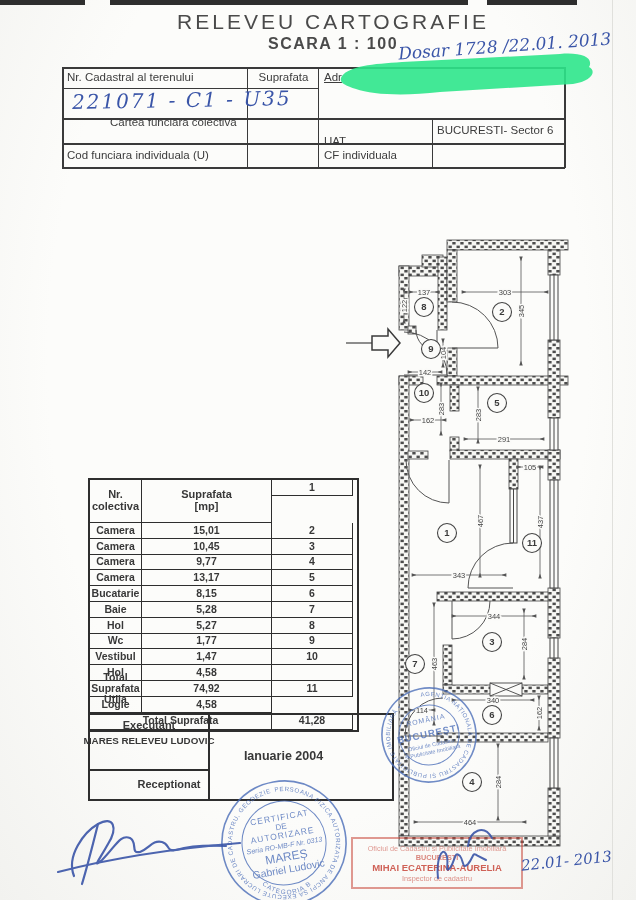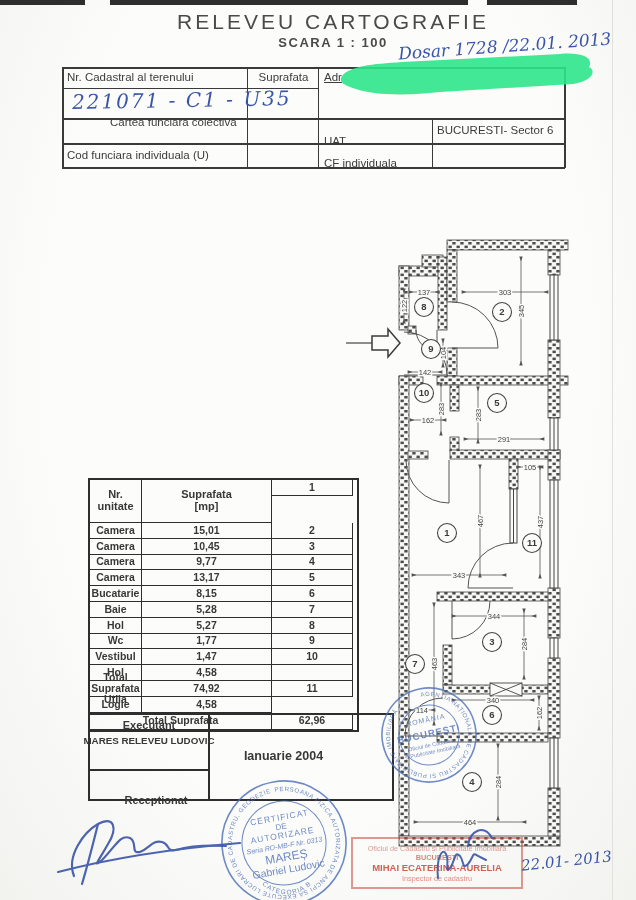--- a/index.html
+++ b/index.html
@@ -4,21 +4,21 @@
 <style>
   html,body{margin:0;padding:0;}
   .page{position:relative;width:636px;height:900px;overflow:hidden;
     background:radial-gradient(ellipse at 50% 40%, #fcfcfa 60%, #f2f2ef 100%);
     font-family:"Liberation Sans", sans-serif;color:#3c3c3c;}
   .abs{position:absolute;}
   .scanmark{background:#2e2e2e;height:5px;top:0;}
   .foldline{width:1px;background:#e0e0dc;top:0;height:900px;left:612px;}
   
   .title{left:30px;top:10px;width:606px;text-align:center;font-size:21px;letter-spacing:3px;color:#4a4a4a;z-index:2;}
-  .subtitle{left:30px;top:35px;width:606px;text-align:center;font-size:13px;font-weight:bold;letter-spacing:1.5px;color:#4a4a4a;z-index:2;}
+  .subtitle{left:30px;top:35px;width:606px;text-align:center;font-size:16px;font-weight:bold;letter-spacing:1.5px;color:#4a4a4a;z-index:2;}
   
   .hand{font-family:"DejaVu Serif", serif;font-style:italic;color:#3a55a8;z-index:4;white-space:nowrap;}
   .hand-dosar{left:398px;top:36px;font-size:17px;transform:rotate(-4deg);}
   .hand-cad{left:72px;top:88px;font-size:20px;letter-spacing:2px;transform:rotate(-1deg);}
   .hand-date{left:521px;top:852px;font-size:15px;transform:rotate(-6deg);}
   
   .itline{background:#3a3a3a;z-index:2;}
   .itxt{font-size:11.5px;z-index:2;}
   .bold{font-weight:normal;}
   
@@ -64,43 +64,43 @@
   <div class="abs itline" style="left:432px;top:118px;width:1.4px;height:50px;"></div>
   <div class="abs itline" style="left:564px;top:67px;width:1.8px;height:101px;"></div>
 
   <div class="abs itxt" style="left:67px;top:71px;">Nr. Cadastral al terenului</div>
   <div class="abs itxt" style="left:250px;top:71px;width:67px;text-align:center;">Suprafata</div>
   <div class="abs itxt" style="left:324px;top:71px;text-decoration:underline;">Adr</div>
   <div class="abs itxt" style="left:62px;top:116px;width:185px;text-align:left;margin-left:48px;">Cartea funciara colectiva</div>
   <div class="abs itxt" style="left:324px;top:135px;">UAT</div>
   <div class="abs itxt bold" style="left:437px;top:124px;">BUCURESTI- Sector 6</div>
   <div class="abs itxt" style="left:67px;top:149px;">Cod funciara individuala (U)</div>
-  <div class="abs itxt" style="left:324px;top:157px;">CF individuala</div>
+  <div class="abs itxt" style="left:324px;top:149px;">CF individuala</div>
 
   <div class="abs hand hand-dosar">Dosar 1728 /22.01. 2013</div>
   <div class="abs hand hand-cad">221071 - C1 - U35</div>
   <div class="abs hand hand-date">22.01- 2013</div>
 
   <div class="abs rtable">
     <div class="rcell rhead">Nr.
-unitate</div>
+colectiva</div>
     <div class="rcell rhead">Suprafata
 [mp]</div>
 
     <div style="display:contents" id="rooms-body"><div class="rcell">1</div><div class="rcell">Camera</div><div class="rcell">15,01</div><div class="rcell">2</div><div class="rcell">Camera</div><div class="rcell">10,45</div><div class="rcell">3</div><div class="rcell">Camera</div><div class="rcell">9,77</div><div class="rcell">4</div><div class="rcell">Camera</div><div class="rcell">13,17</div><div class="rcell">5</div><div class="rcell">Bucatarie</div><div class="rcell">8,15</div><div class="rcell">6</div><div class="rcell">Baie</div><div class="rcell">5,28</div><div class="rcell">7</div><div class="rcell">Hol</div><div class="rcell">5,27</div><div class="rcell">8</div><div class="rcell">Wc</div><div class="rcell">1,77</div><div class="rcell">9</div><div class="rcell">Vestibul</div><div class="rcell">1,47</div><div class="rcell">10</div><div class="rcell">Hol</div><div class="rcell">4,58</div><div class="rcell"></div><div class="rcell">Total Suprafata Utila</div><div class="rcell">74,92</div><div class="rcell">11</div><div class="rcell">Logie</div><div class="rcell">4,58</div></div>
     <div class="rcell span2" style="height:16px;text-align:right;">Total Suprafata</div>
-    <div class="rcell" style="height:16px;">62,96</div>
+    <div class="rcell" style="height:16px;">41,28</div>
   </div>
 
   <div class="abs ftable">
     <div class="abs fvline"></div>
     <div class="abs fhline"></div>
     <div class="abs ftxt" style="left:0;top:4px;width:118px;font-size:11px;">Executant</div>
     <div class="abs ftxt" style="left:-15px;top:20px;width:148px;font-size:9.8px;">MARES RELEVEU LUDOVIC</div>
-    <div class="abs ftxt" style="left:3px;top:63px;width:126px;font-size:11px;margin-top:16px;">Receptionat</div>
+    <div class="abs ftxt" style="left:16px;top:63px;width:126px;font-size:11px;">Receptionat</div>
     <div class="abs ftxt" style="left:118px;top:34px;width:151px;font-size:12.5px;">Ianuarie 2004</div>
   </div>
 
   <svg id="plan-svg" style="left:340px;top:230px;z-index:1;" width="260" height="630" viewBox="340 230 260 630">
     <defs>
       <pattern id="brick" width="8" height="7" patternUnits="userSpaceOnUse">
         <rect width="8" height="7" fill="#f7f7f4"></rect>
         <rect x="0.5" y="0.6" width="3.3" height="2.5" fill="#4c4c4c"></rect>
         <rect x="4.3" y="4" width="3.3" height="2.5" fill="#4c4c4c"></rect>
       </pattern>

